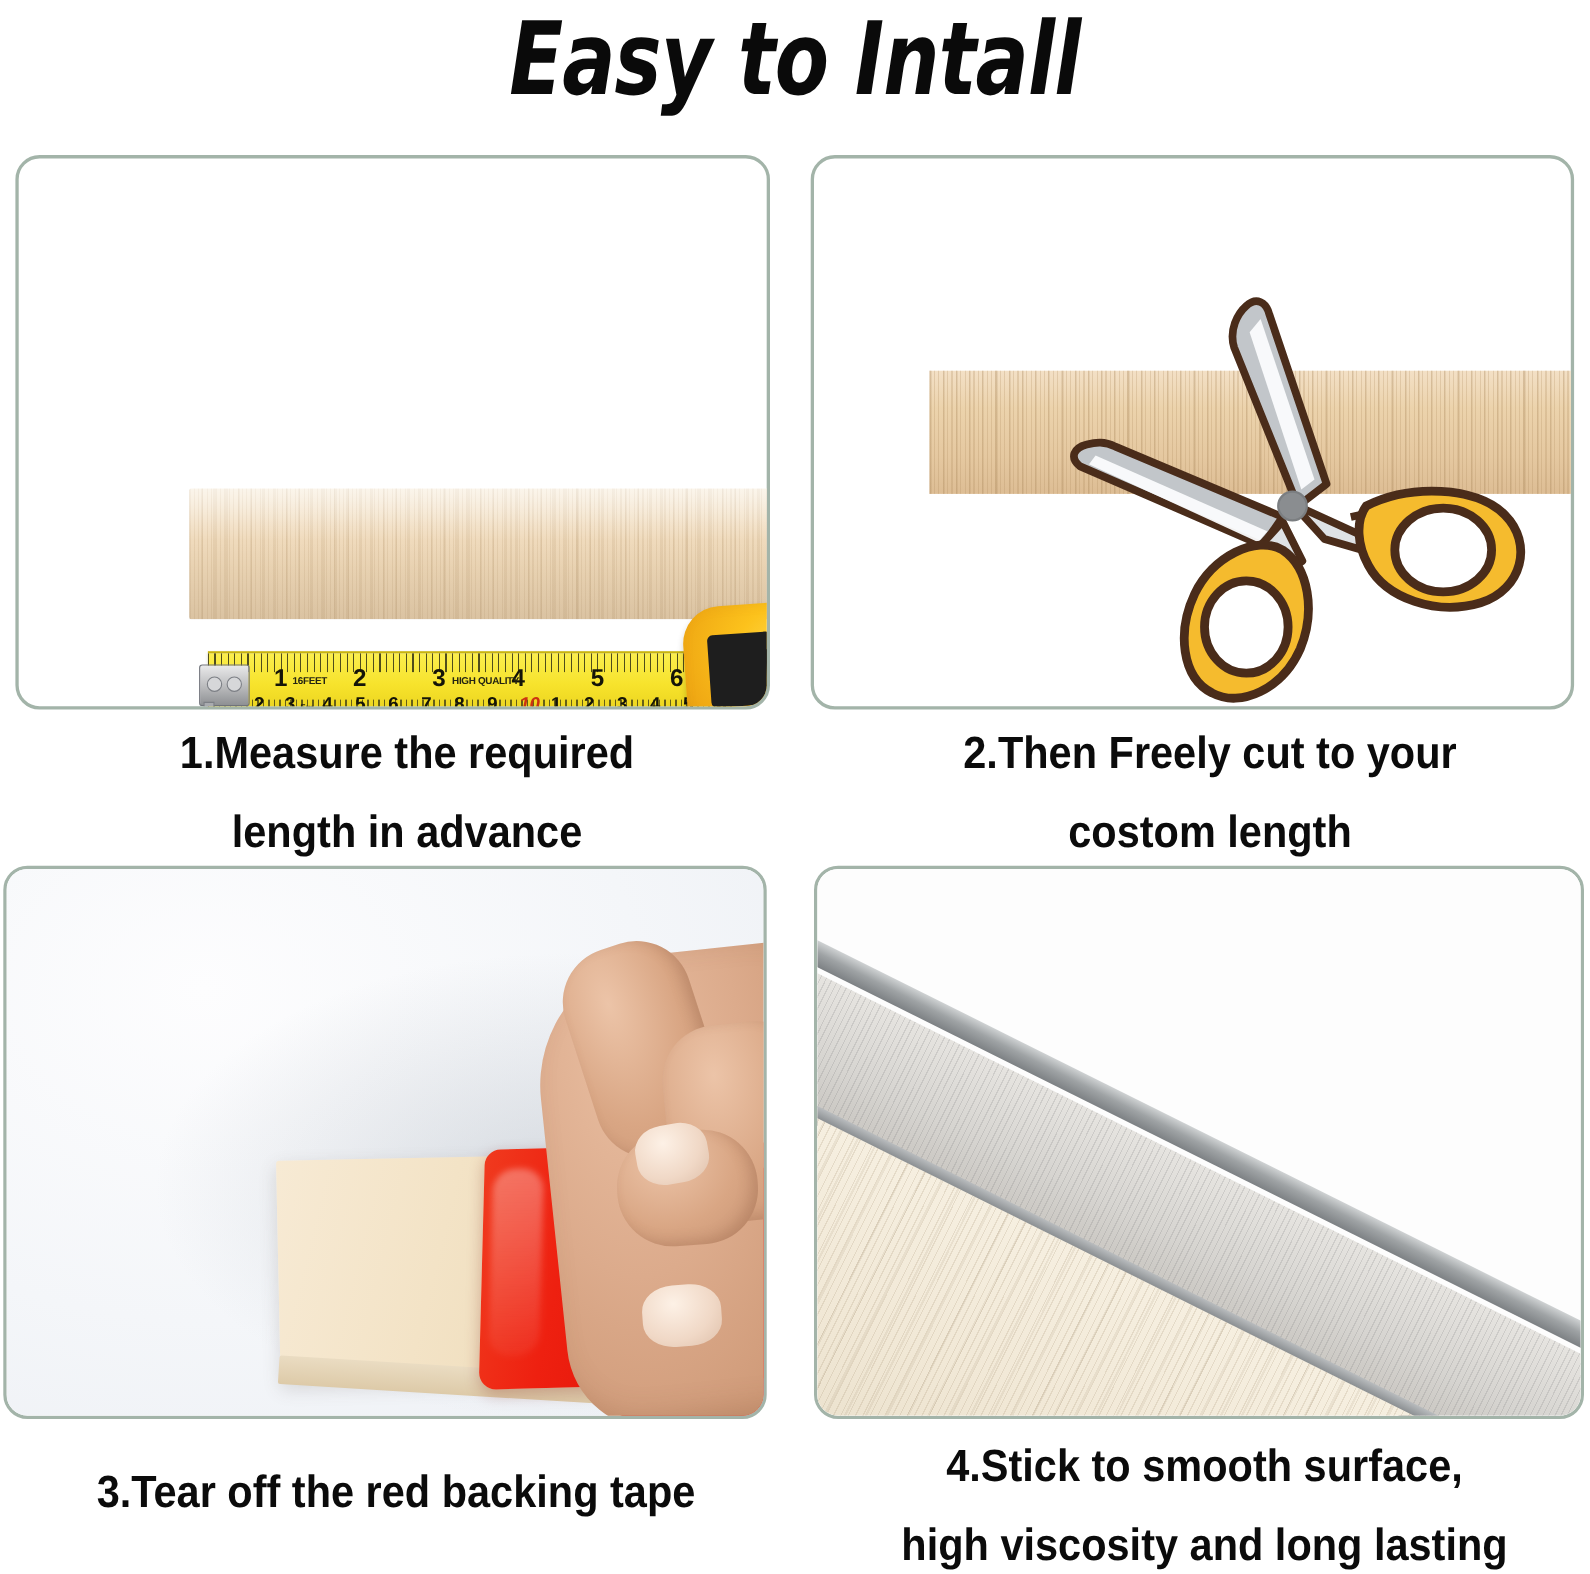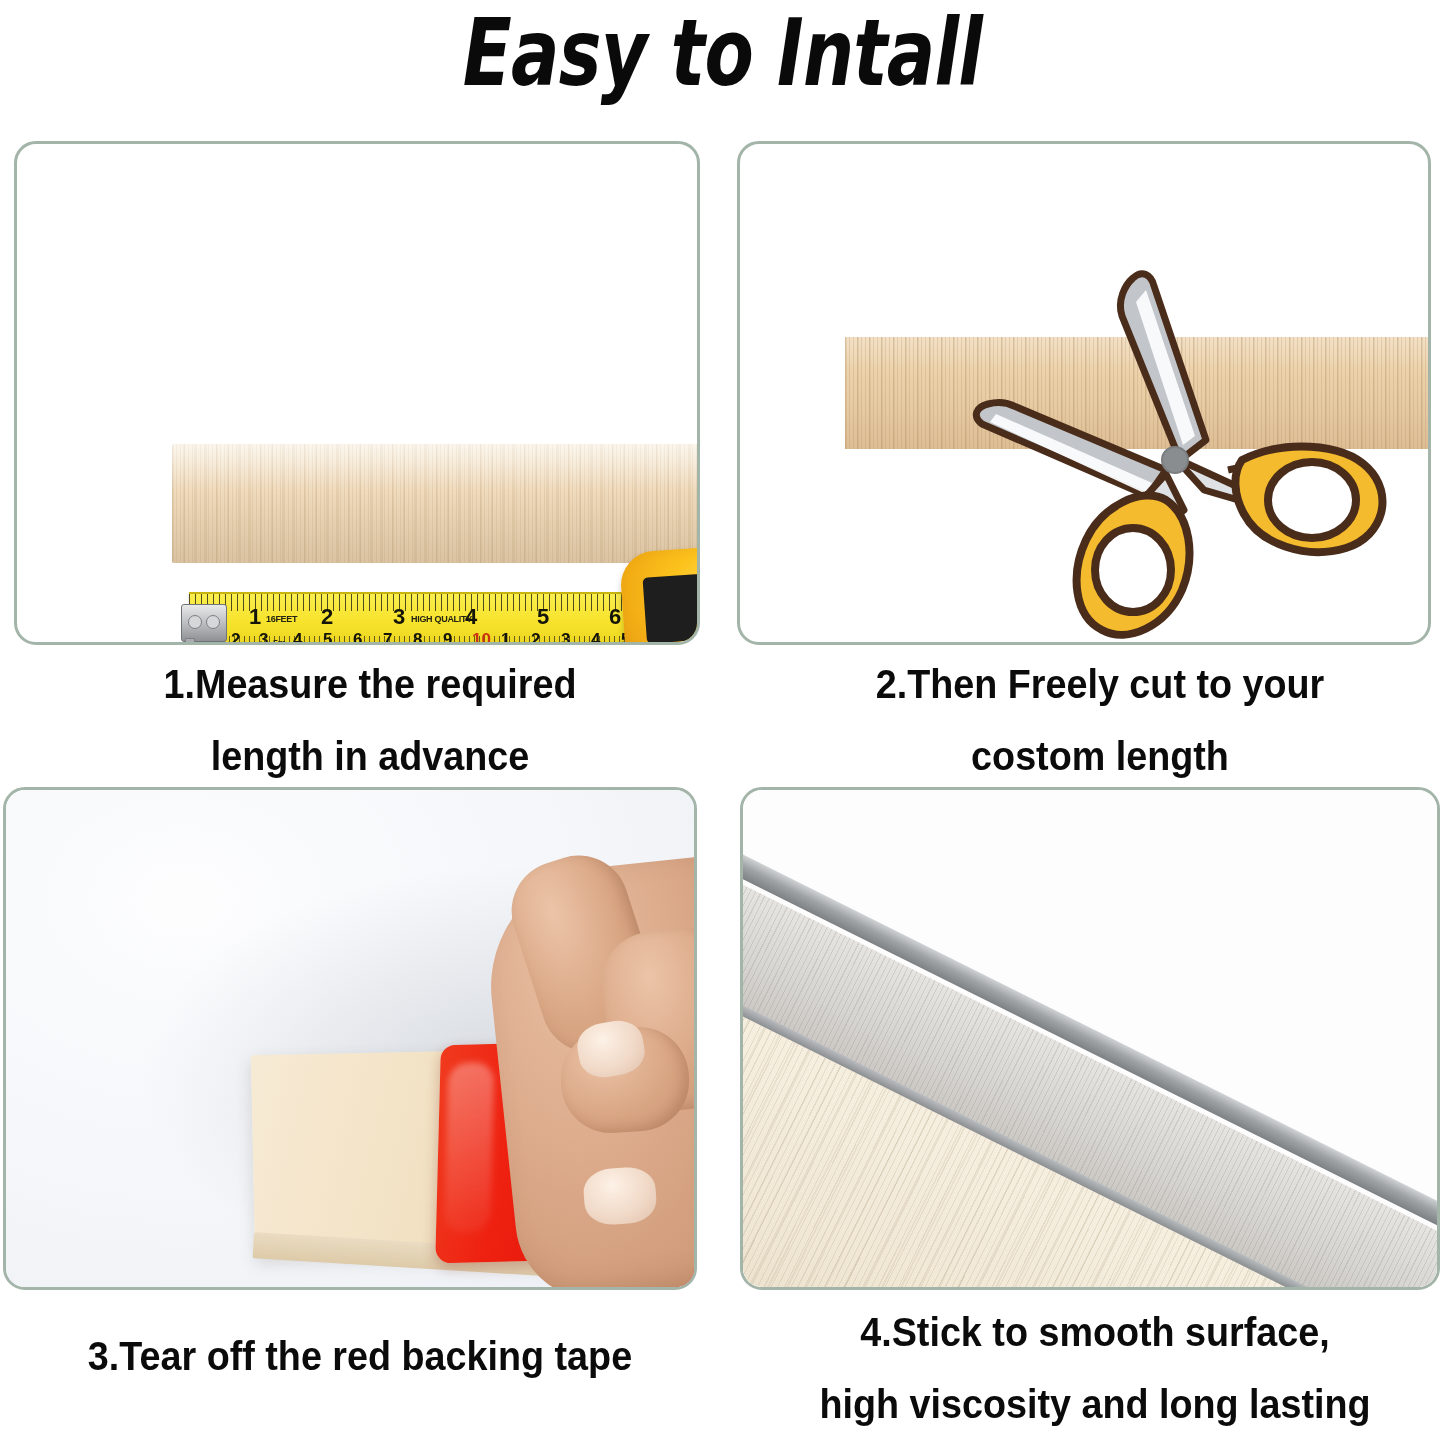--- a/index.html
+++ b/index.html
@@ -95,21 +95,21 @@
     background:repeating-linear-gradient(90deg,
       #2a2a12 0px,#2a2a12 1px,transparent 1px,transparent 5px);
     opacity:.7;
   }
   .num{
     position:absolute;font-family:"Liberation Sans",sans-serif;
     font-weight:700;color:#141408;
   }
   .num.imp{font-size:22px;top:10px;}
   .num.met{font-size:17px;top:36px;}
-  .num.red{color:#cc3311;}
+  .num.red{color:#cc3311;font-style:italic;}
   .tlabel{
     position:absolute;font-family:"Liberation Sans",sans-serif;
     font-size:9px;font-weight:700;color:#232312;top:20px;letter-spacing:-.3px;
   }
   .mlabel{
     position:absolute;font-family:"Liberation Sans",sans-serif;
     font-size:9px;font-weight:700;color:#232312;top:44px;letter-spacing:-.3px;
   }
   .hook{
     position:absolute;left:14px;top:28px;width:44px;height:36px;

